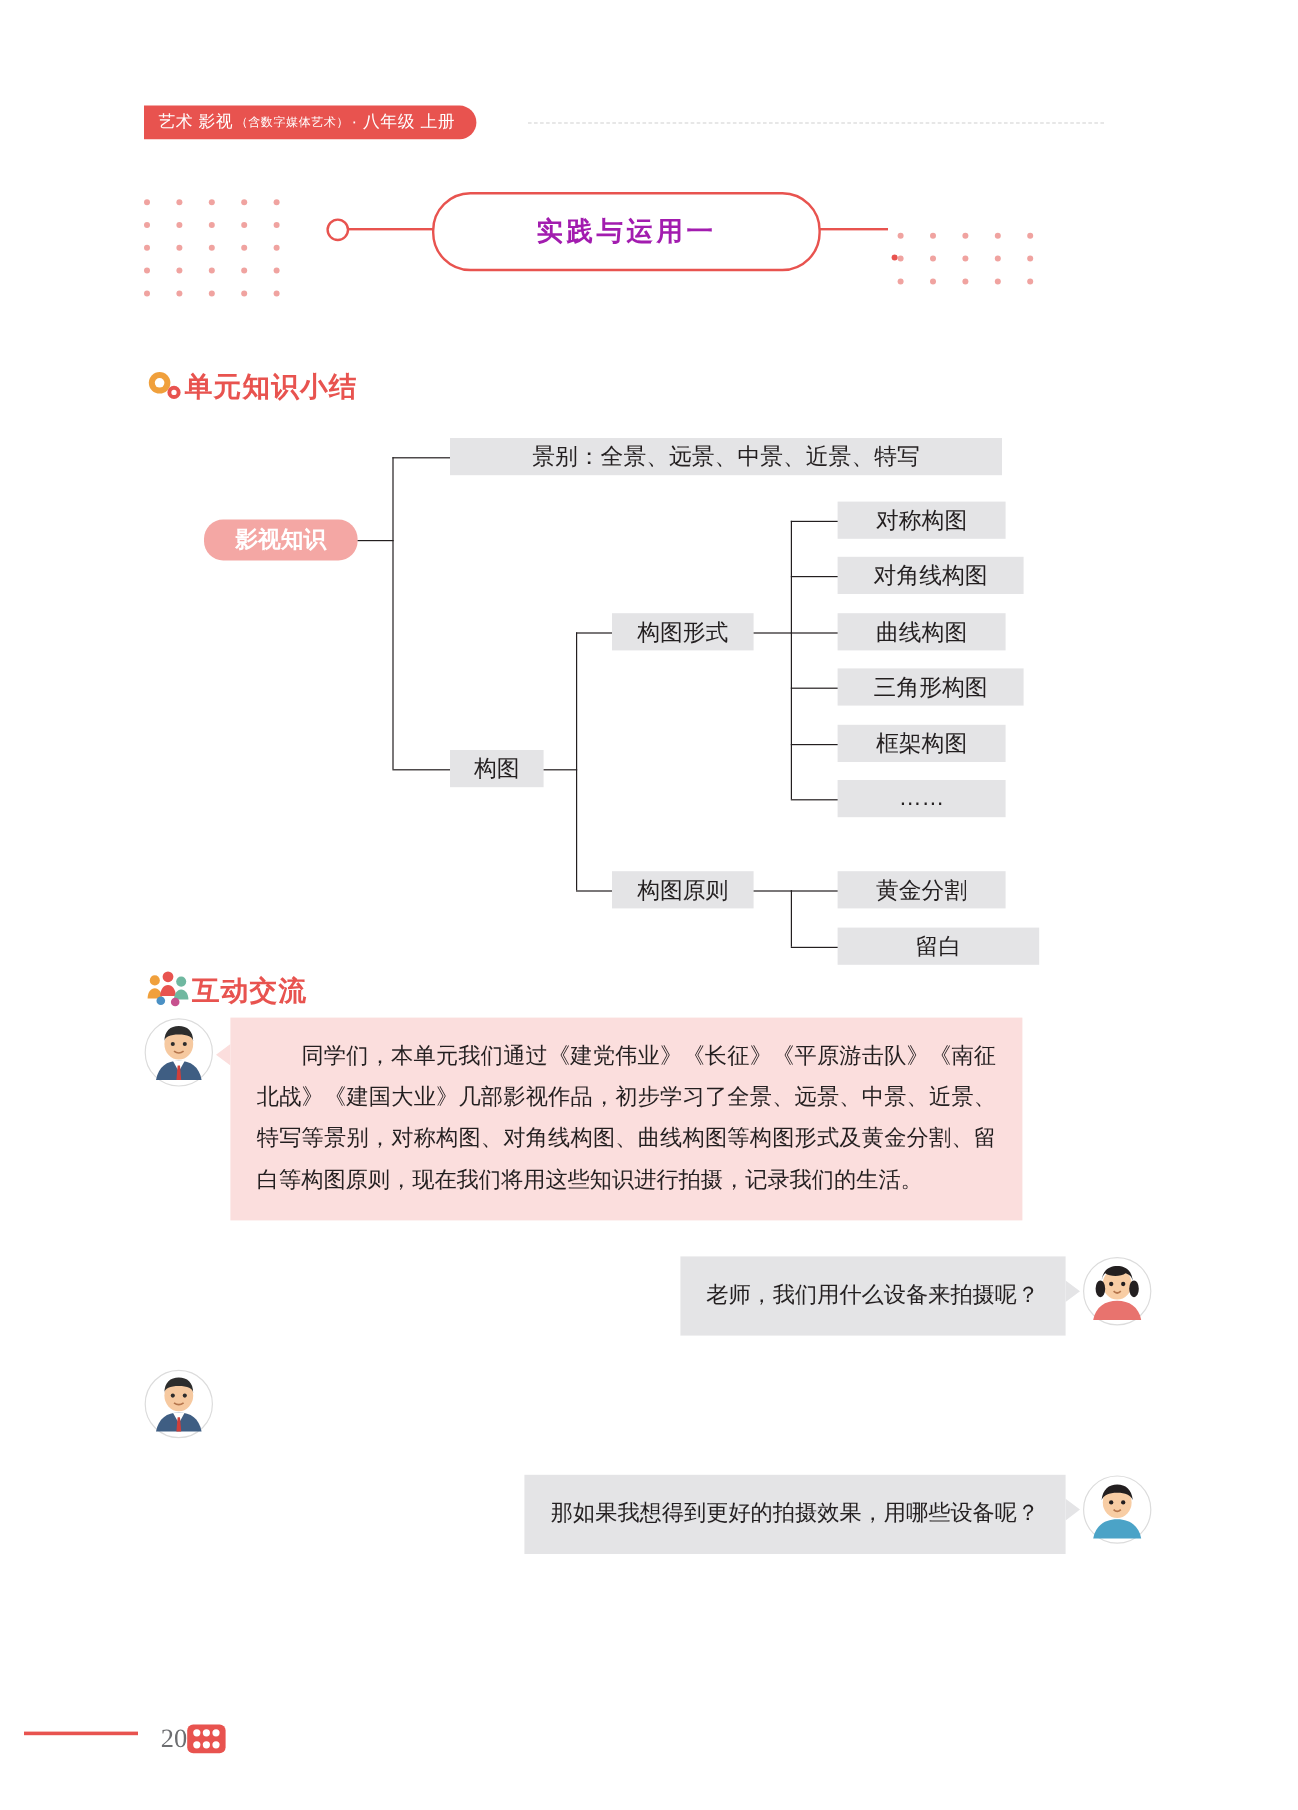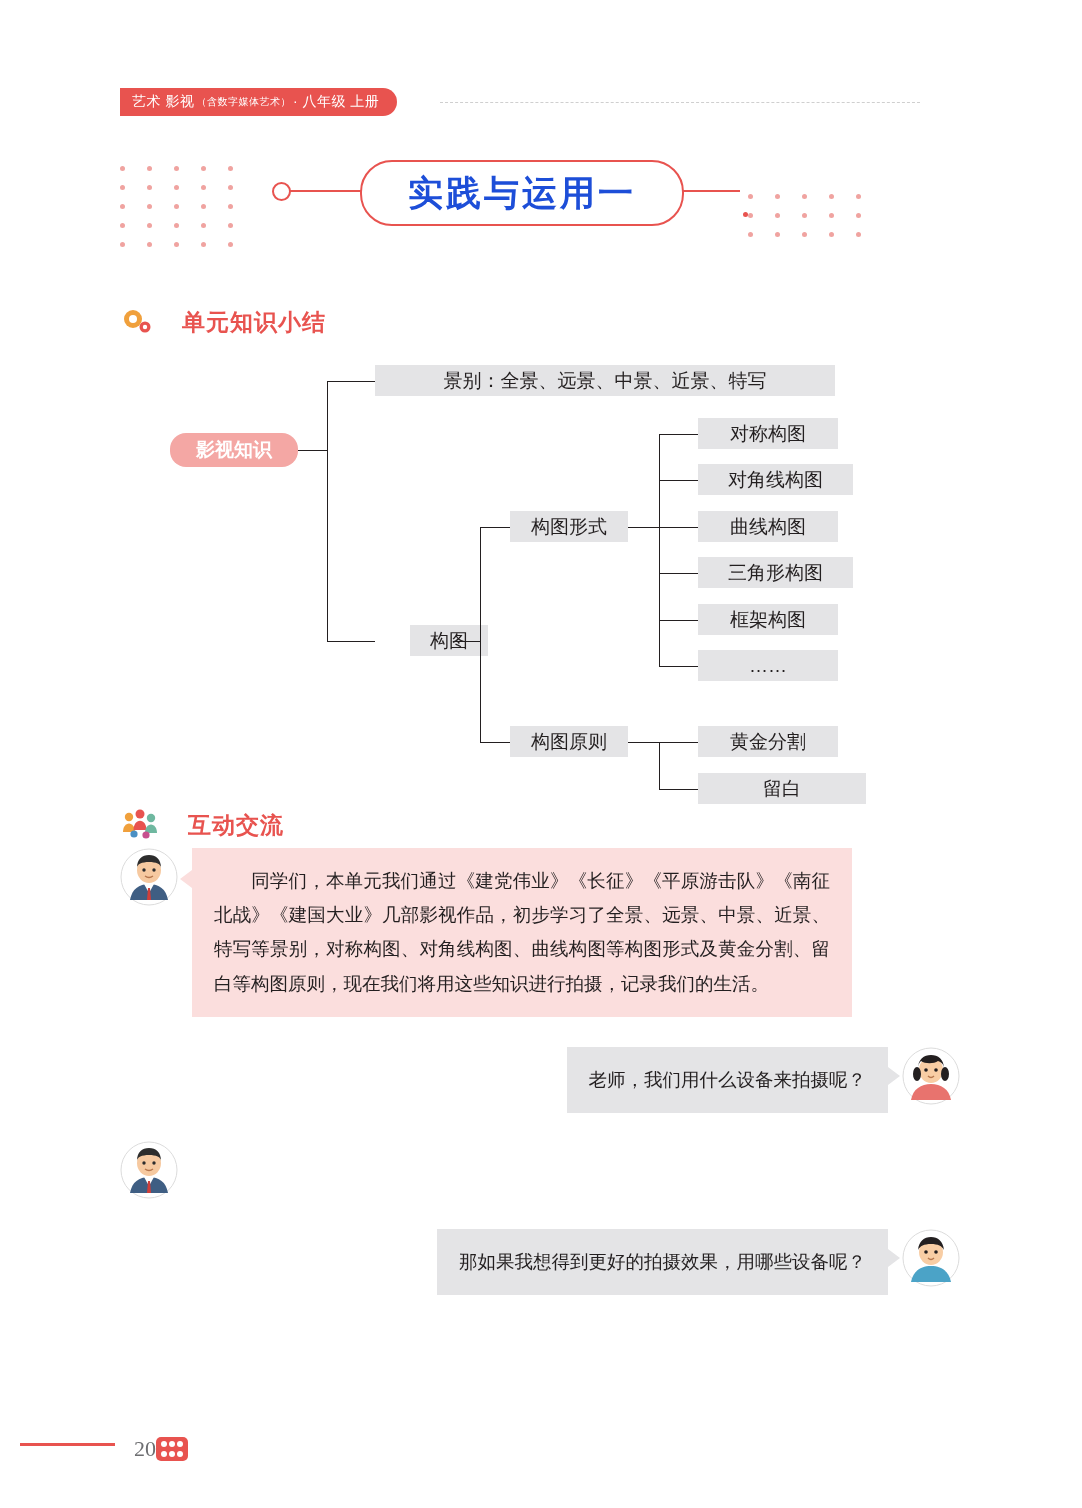--- a/index.html
+++ b/index.html
@@ -66,23 +66,23 @@
     width: 320px;
     height: 62px;
     border: 2.5px solid #e8534f;
     border-radius: 32px;
     display: flex;
     align-items: center;
     justify-content: center;
     background: #ffffff;
   }
   .banner-title {
-    font-size: 35px;
+    font-size: 22px;
     font-weight: bold;
-    color: #1d4ed8;
+    color: #a21caf;
     letter-spacing: 3px;
   }
   .banner-line-left {
     position: absolute;
     left: 190px;
     top: 40px;
     width: 72px;
     border-top: 2.5px solid #e8534f;
   }
   .banner-circle {
@@ -120,21 +120,21 @@
     height: 5px;
     border-radius: 50%;
     background: #f0a3a0;
   }
 
   
   .section-head {
     position: absolute;
     display: flex;
     align-items: center;
-    gap: 28px;
+    gap: 0;
     text-align: center;
   }
   .section-head .sh-label {
     font-size: 23px;
     font-weight: bold;
     color: #e8534f;
     letter-spacing: 1px;
   }
   .gear-icon { width: 34px; height: 34px; }
   .people-icon { width: 40px; height: 34px; }
@@ -332,21 +332,21 @@
   </span>
   <span class="sh-label">单元知识小结</span>
 </div>
 
 <div class="map">
 
   <div class="node root" style="left:50px; top:68px; width:128px; height:34px;">影视知识</div>
 
   <div class="node" style="left:255px; top:0px; width:460px;">景别：全景、远景、中景、近景、特写</div>
 
-  <div class="node" style="left:255px; top:260px; width:78px;margin-left:35px;">构图</div>
+  <div class="node" style="left:255px; top:260px; width:78px;">构图</div>
 
   <div class="connector" style="left:178px; top:85px; width:30px; border-top-width:1.5px;"></div>
   <div class="connector" style="left:207px; top:16px; height:260px; border-left-width:1.5px;"></div>
   <div class="connector" style="left:207px; top:16px; width:48px; border-top-width:1.5px;"></div>
   <div class="connector" style="left:207px; top:276px; width:48px; border-top-width:1.5px;"></div>
 
   <div class="connector" style="left:333px; top:276px; width:28px; border-top-width:1.5px;"></div>
   <div class="connector" style="left:360px; top:162px; height:215px; border-left-width:1.5px;"></div>
   <div class="connector" style="left:360px; top:162px; width:30px; border-top-width:1.5px;"></div>
   <div class="connector" style="left:360px; top:377px; width:30px; border-top-width:1.5px;"></div>

